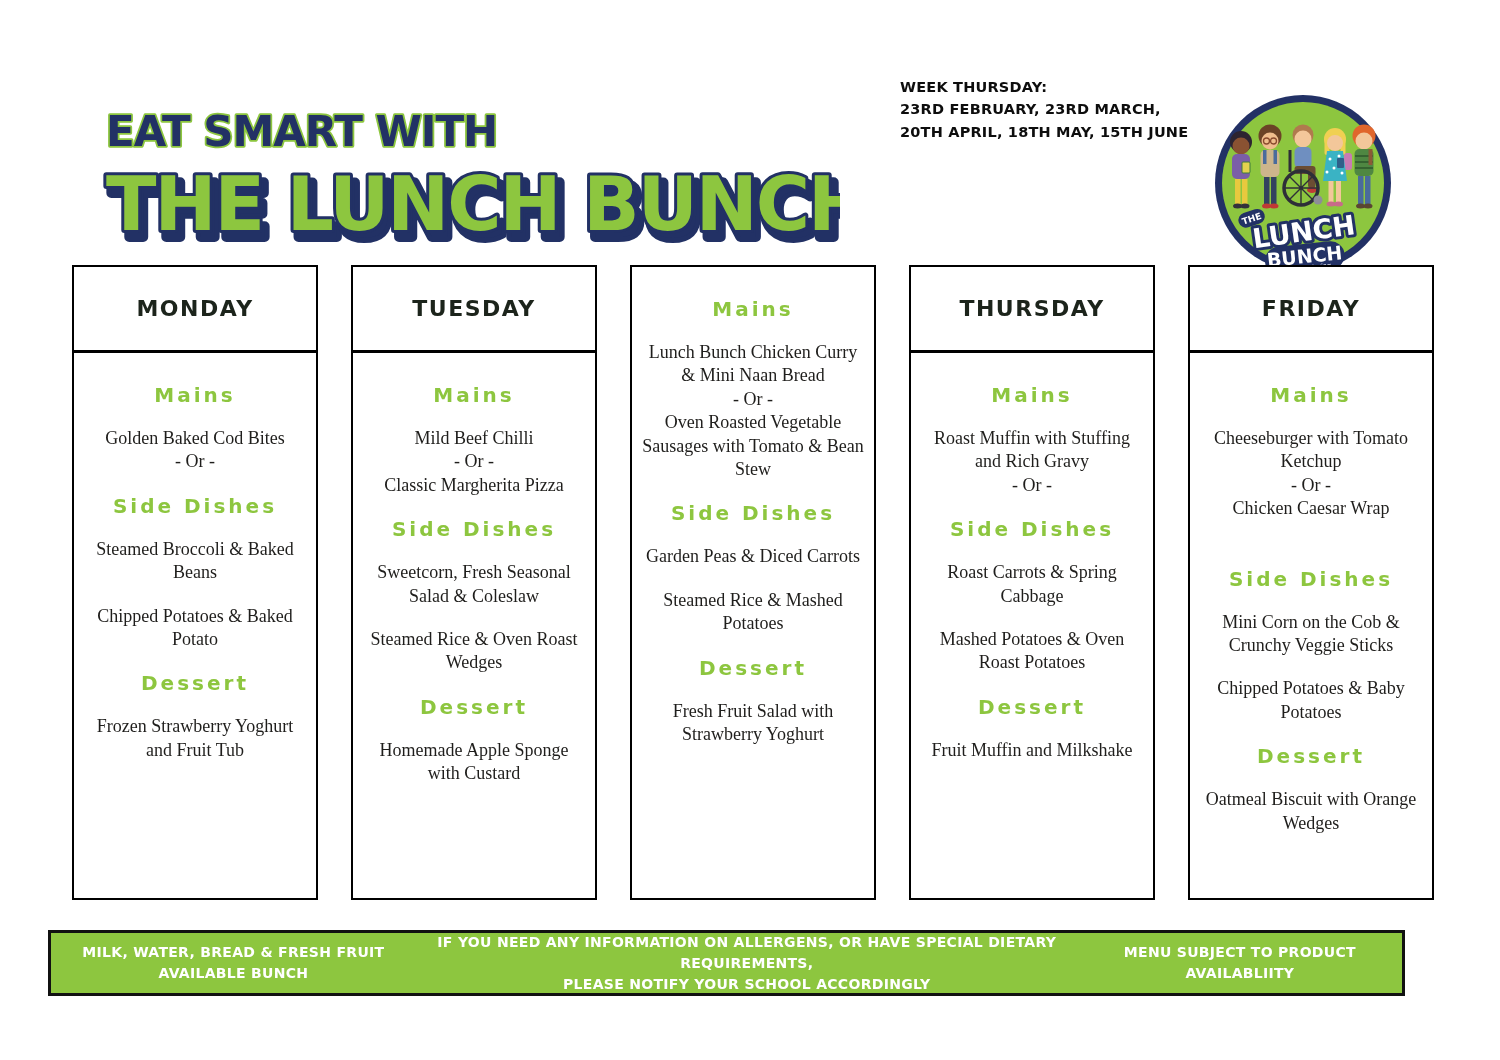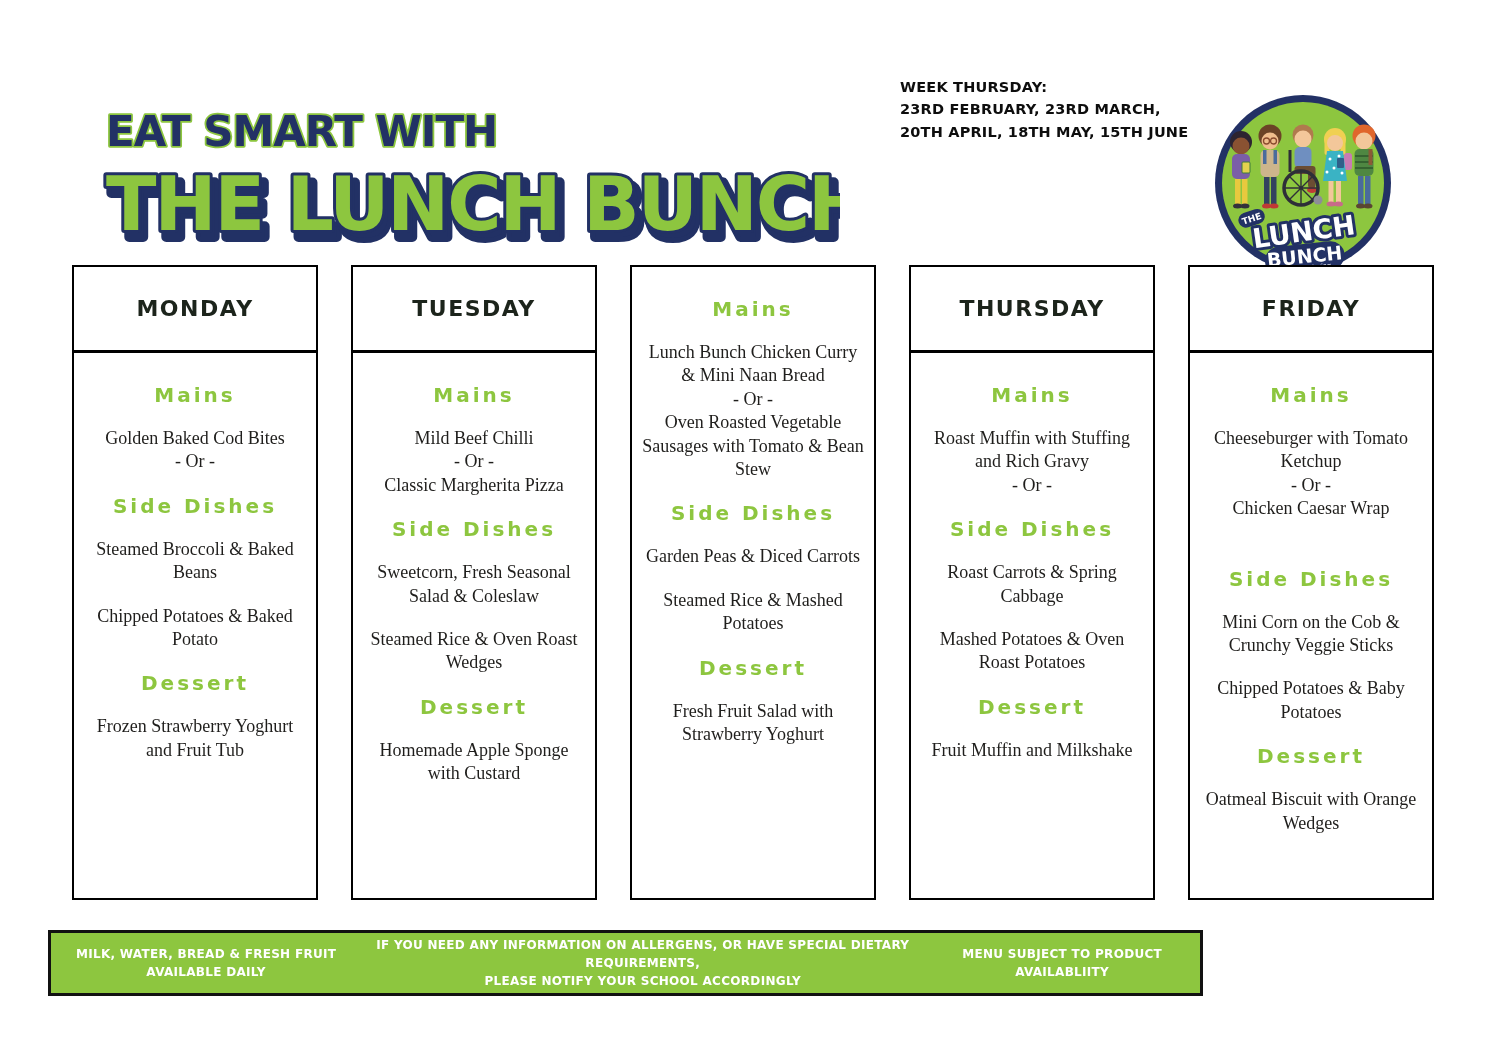--- a/index.html
+++ b/index.html
@@ -29,24 +29,24 @@
   .col-body{flex:1;padding:26px 10px 10px;text-align:center;
         font-family:"Liberation Serif",serif;font-size:18px;color:#1f1e1c;}
   .section-heading{font-family:"DejaVu Sans",sans-serif;font-weight:600;font-size:20px;
         letter-spacing:3px;color:#8dc63f;margin:14px 0 20px;}
   .section-heading:first-child{margin-top:4px;}
   .section-heading.extra-gap{margin-top:46px;}
   .item-group{margin:0 0 20px;line-height:1.3;}
   .item-line{display:block;}
 
   
-  .footer-bar{position:absolute;left:48px;top:930px;width:1155px;height:66px;
+  .footer-bar{position:absolute;left:48px;top:930px;width:1357px;height:66px;
         box-sizing:border-box;background:#8dc63f;border:3px solid #111;
         display:flex;align-items:center;justify-content:space-between;
-        font-family:"DejaVu Sans",sans-serif;font-weight:800;font-size:12px;
+        font-family:"DejaVu Sans",sans-serif;font-weight:800;font-size:14px;
         color:#ffffff;text-align:center;line-height:1.5;letter-spacing:.3px;}
   .footer-note{padding:0 8px;box-sizing:border-box;}
   .footer-note:nth-child(1){width:27%;}
   .footer-note:nth-child(2){width:49%;}
   .footer-note:nth-child(3){width:24%;}
 </style>
 </head>
 <body>
 
 <div class="page">
@@ -268,21 +268,21 @@
           <p class="item-group">
             <span class="item-line">Oatmeal Biscuit with Orange Wedges</span>
           </p>
         </div>
       </section>
     </main>
 
   <footer class="footer-bar">
       <div class="footer-note">
         <div class="footer-line">MILK, WATER, BREAD &amp; FRESH FRUIT</div>
-        <div class="footer-line">AVAILABLE DAILY</div>
+        <div class="footer-line">AVAILABLE BUNCH</div>
       </div>
       <div class="footer-note">
         <div class="footer-line">IF YOU NEED ANY INFORMATION ON ALLERGENS, OR HAVE SPECIAL DIETARY REQUIREMENTS,</div>
         <div class="footer-line">PLEASE NOTIFY YOUR SCHOOL ACCORDINGLY</div>
       </div>
       <div class="footer-note">
         <div class="footer-line">MENU SUBJECT TO PRODUCT</div>
         <div class="footer-line">AVAILABLIITY</div>
       </div>
     </footer>

